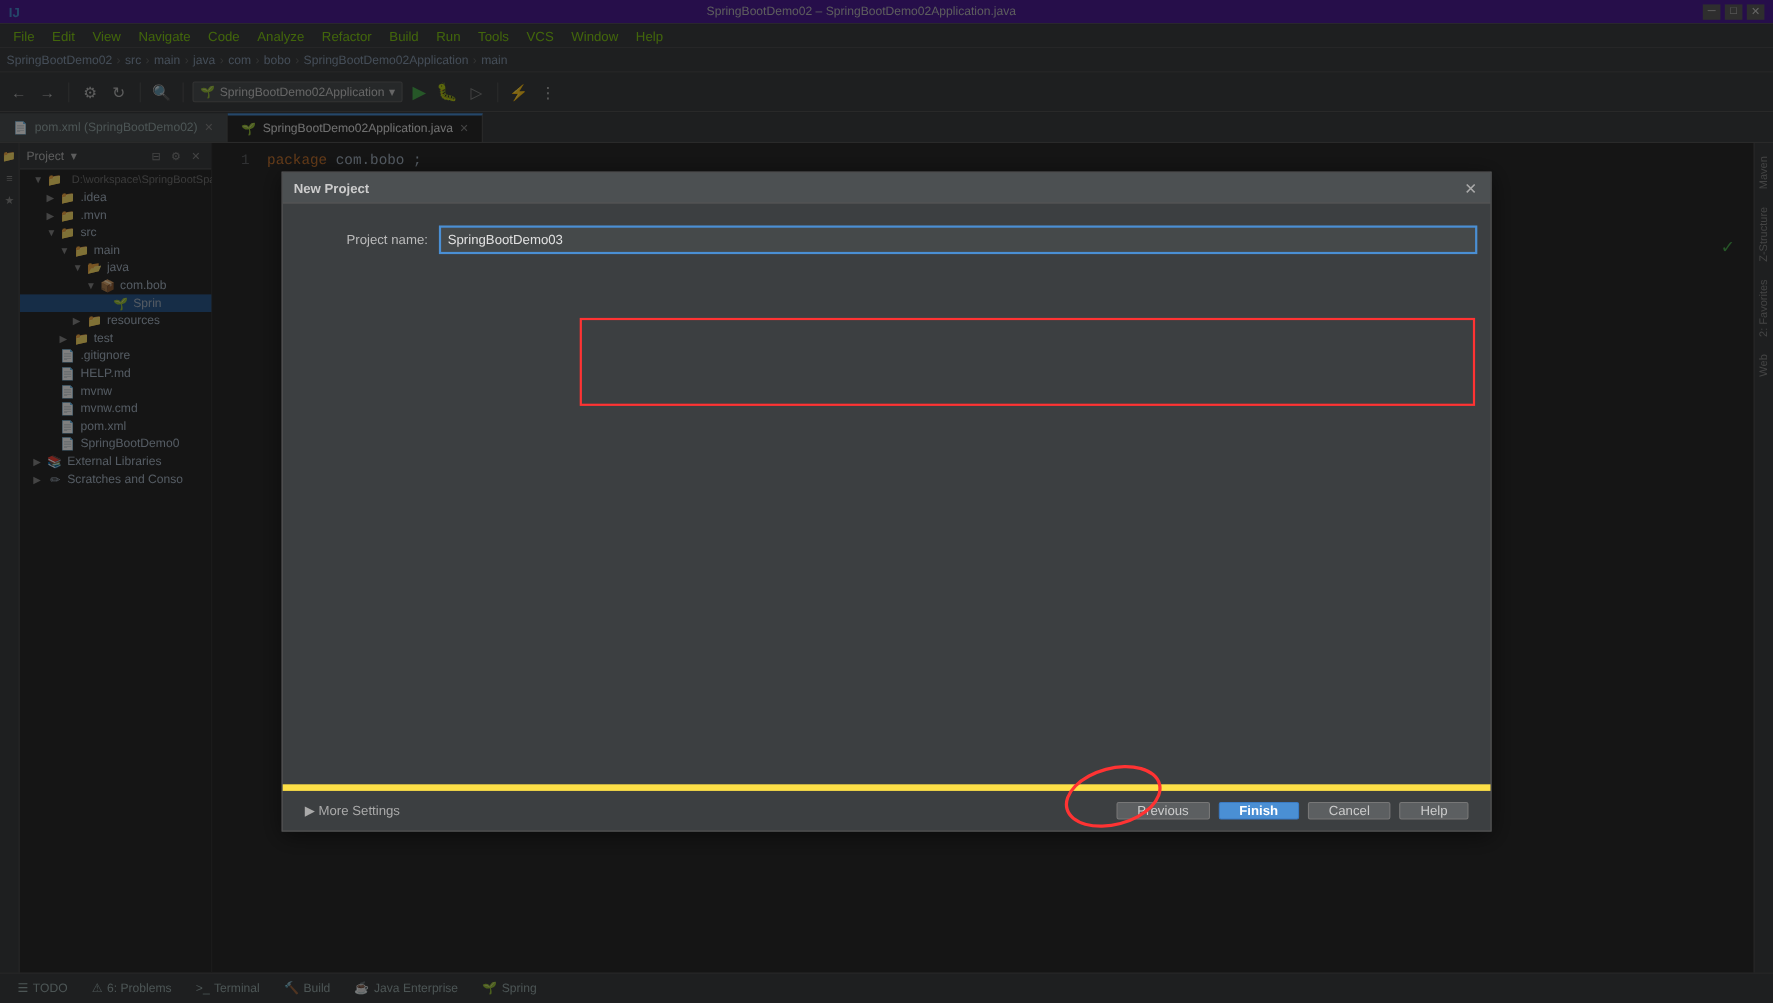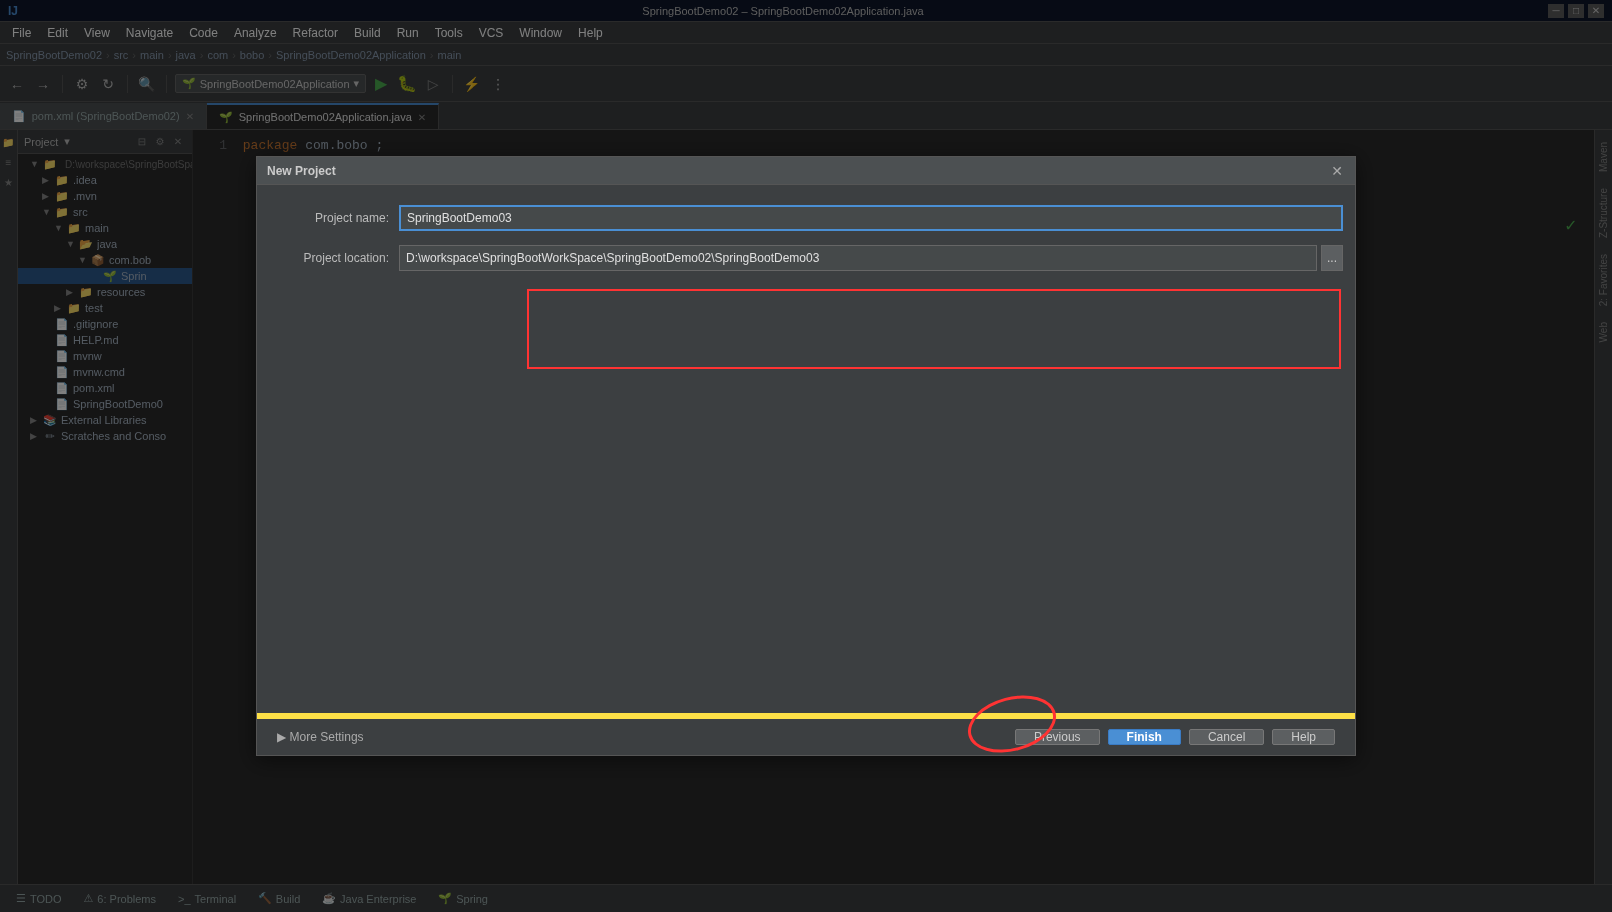--- a/index.html
+++ b/index.html
@@ -10,21 +10,21 @@
       color: #a9b7c6;
       width: 1612px;
       height: 912px;
       overflow: hidden;
       position: relative;
     }
 
     
     .title-bar {
       height: 22px;
-      background: #0f172a;
+      background: #4c1d95;
       display: flex;
       align-items: center;
       padding: 0 8px;
       border-bottom: 1px solid #555;
       justify-content: space-between;
     }
     .title-bar-left {
       display: flex;
       align-items: center;
       gap: 6px;
@@ -57,21 +57,21 @@
       height: 22px;
       background: #3c3f41;
       display: flex;
       align-items: center;
       padding: 0 4px;
       border-bottom: 1px solid #555;
     }
     .menu-item {
       padding: 2px 8px;
       font-size: 12px;
-      color: #ffffff;
+      color: #84cc16;
       cursor: pointer;
     }
 
     
     .nav-bar {
       height: 22px;
       background: #3c3f41;
       display: flex;
       align-items: center;
       padding: 0 6px;
@@ -803,27 +803,20 @@
       <span class="dialog-title">New Project</span>
       <button class="dialog-close">✕</button>
     </div>
     <div class="dialog-body">
 
       <div class="form-row">
         <label class="form-label">Project name:</label>
         <input class="form-input" type="text" value="SpringBootDemo03" style="">
       </div>
 
-      <div class="form-row">
-        <label class="form-label">Project location:</label>
-        <div class="location-row">
-          <input class="form-input-location" type="text" value="D:\workspace\SpringBootWorkSpace\SpringBootDemo02\SpringBootDemo03" style="flex: 1 1 0%;">
-          <button class="browse-btn">...</button>
-        </div>
-      </div>
 
     </div>
 
     <div style="flex:1;"></div>
     <div class="dialog-footer">
       <div class="more-settings">
         <span>▶ More Settings</span>
       </div>
       <div class="footer-btns">
         <button class="btn btn-default">Previous</button>

